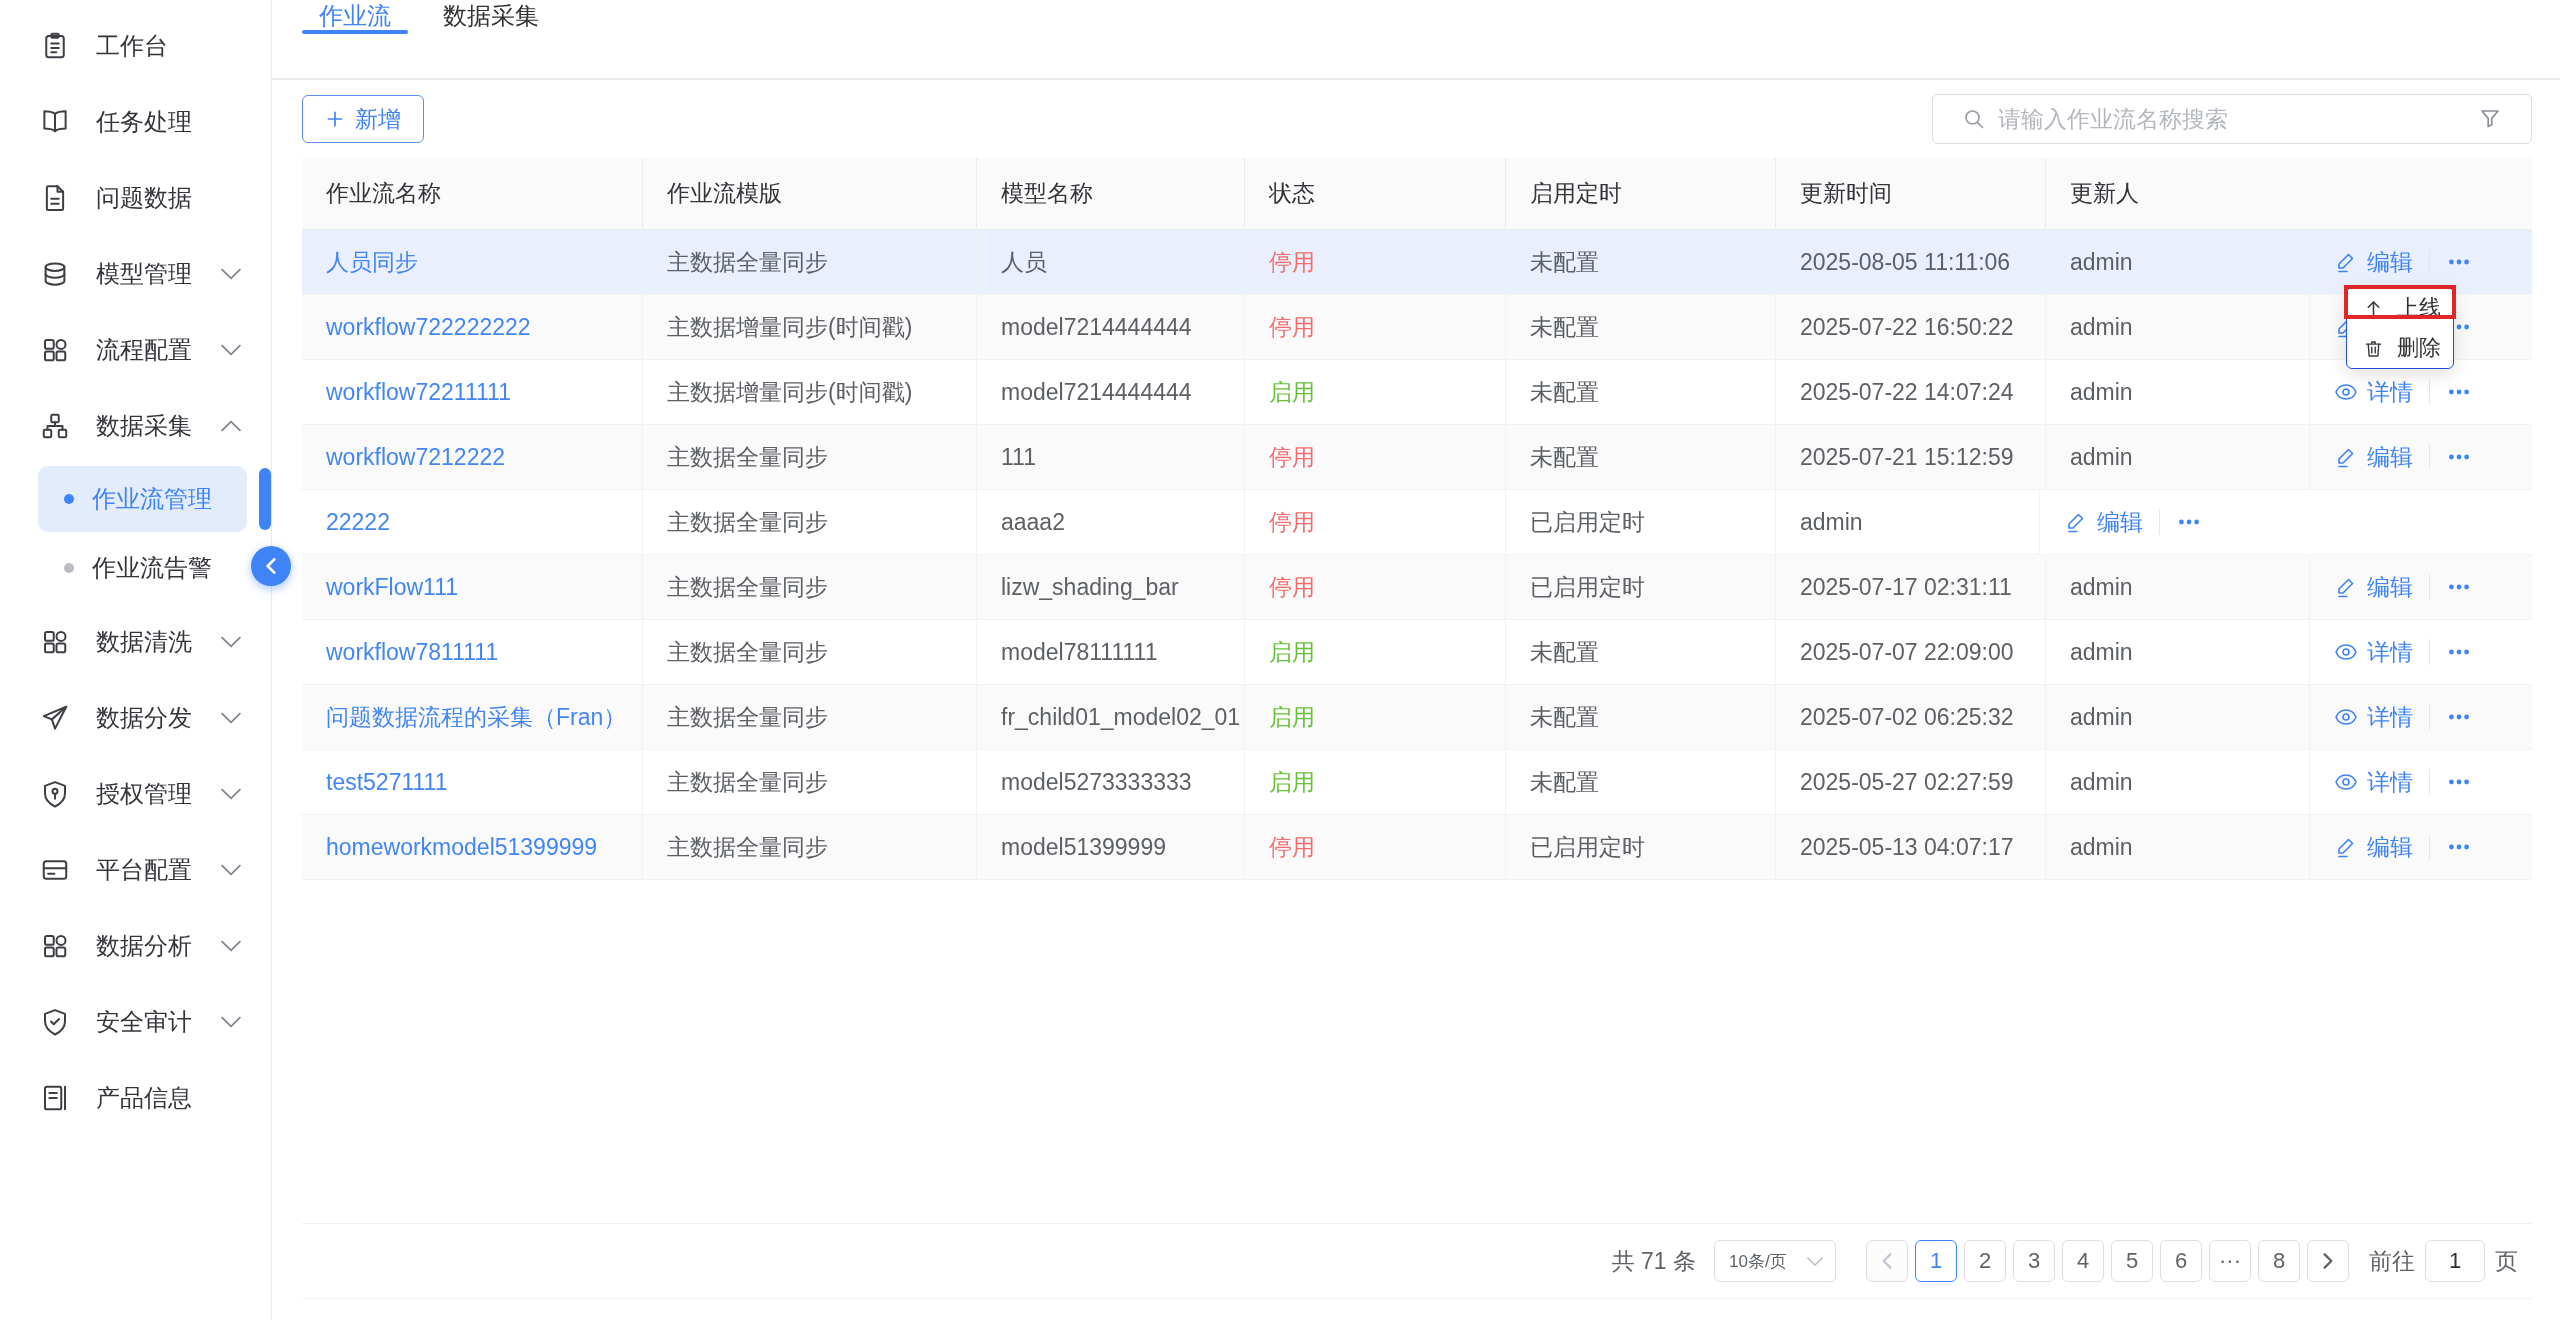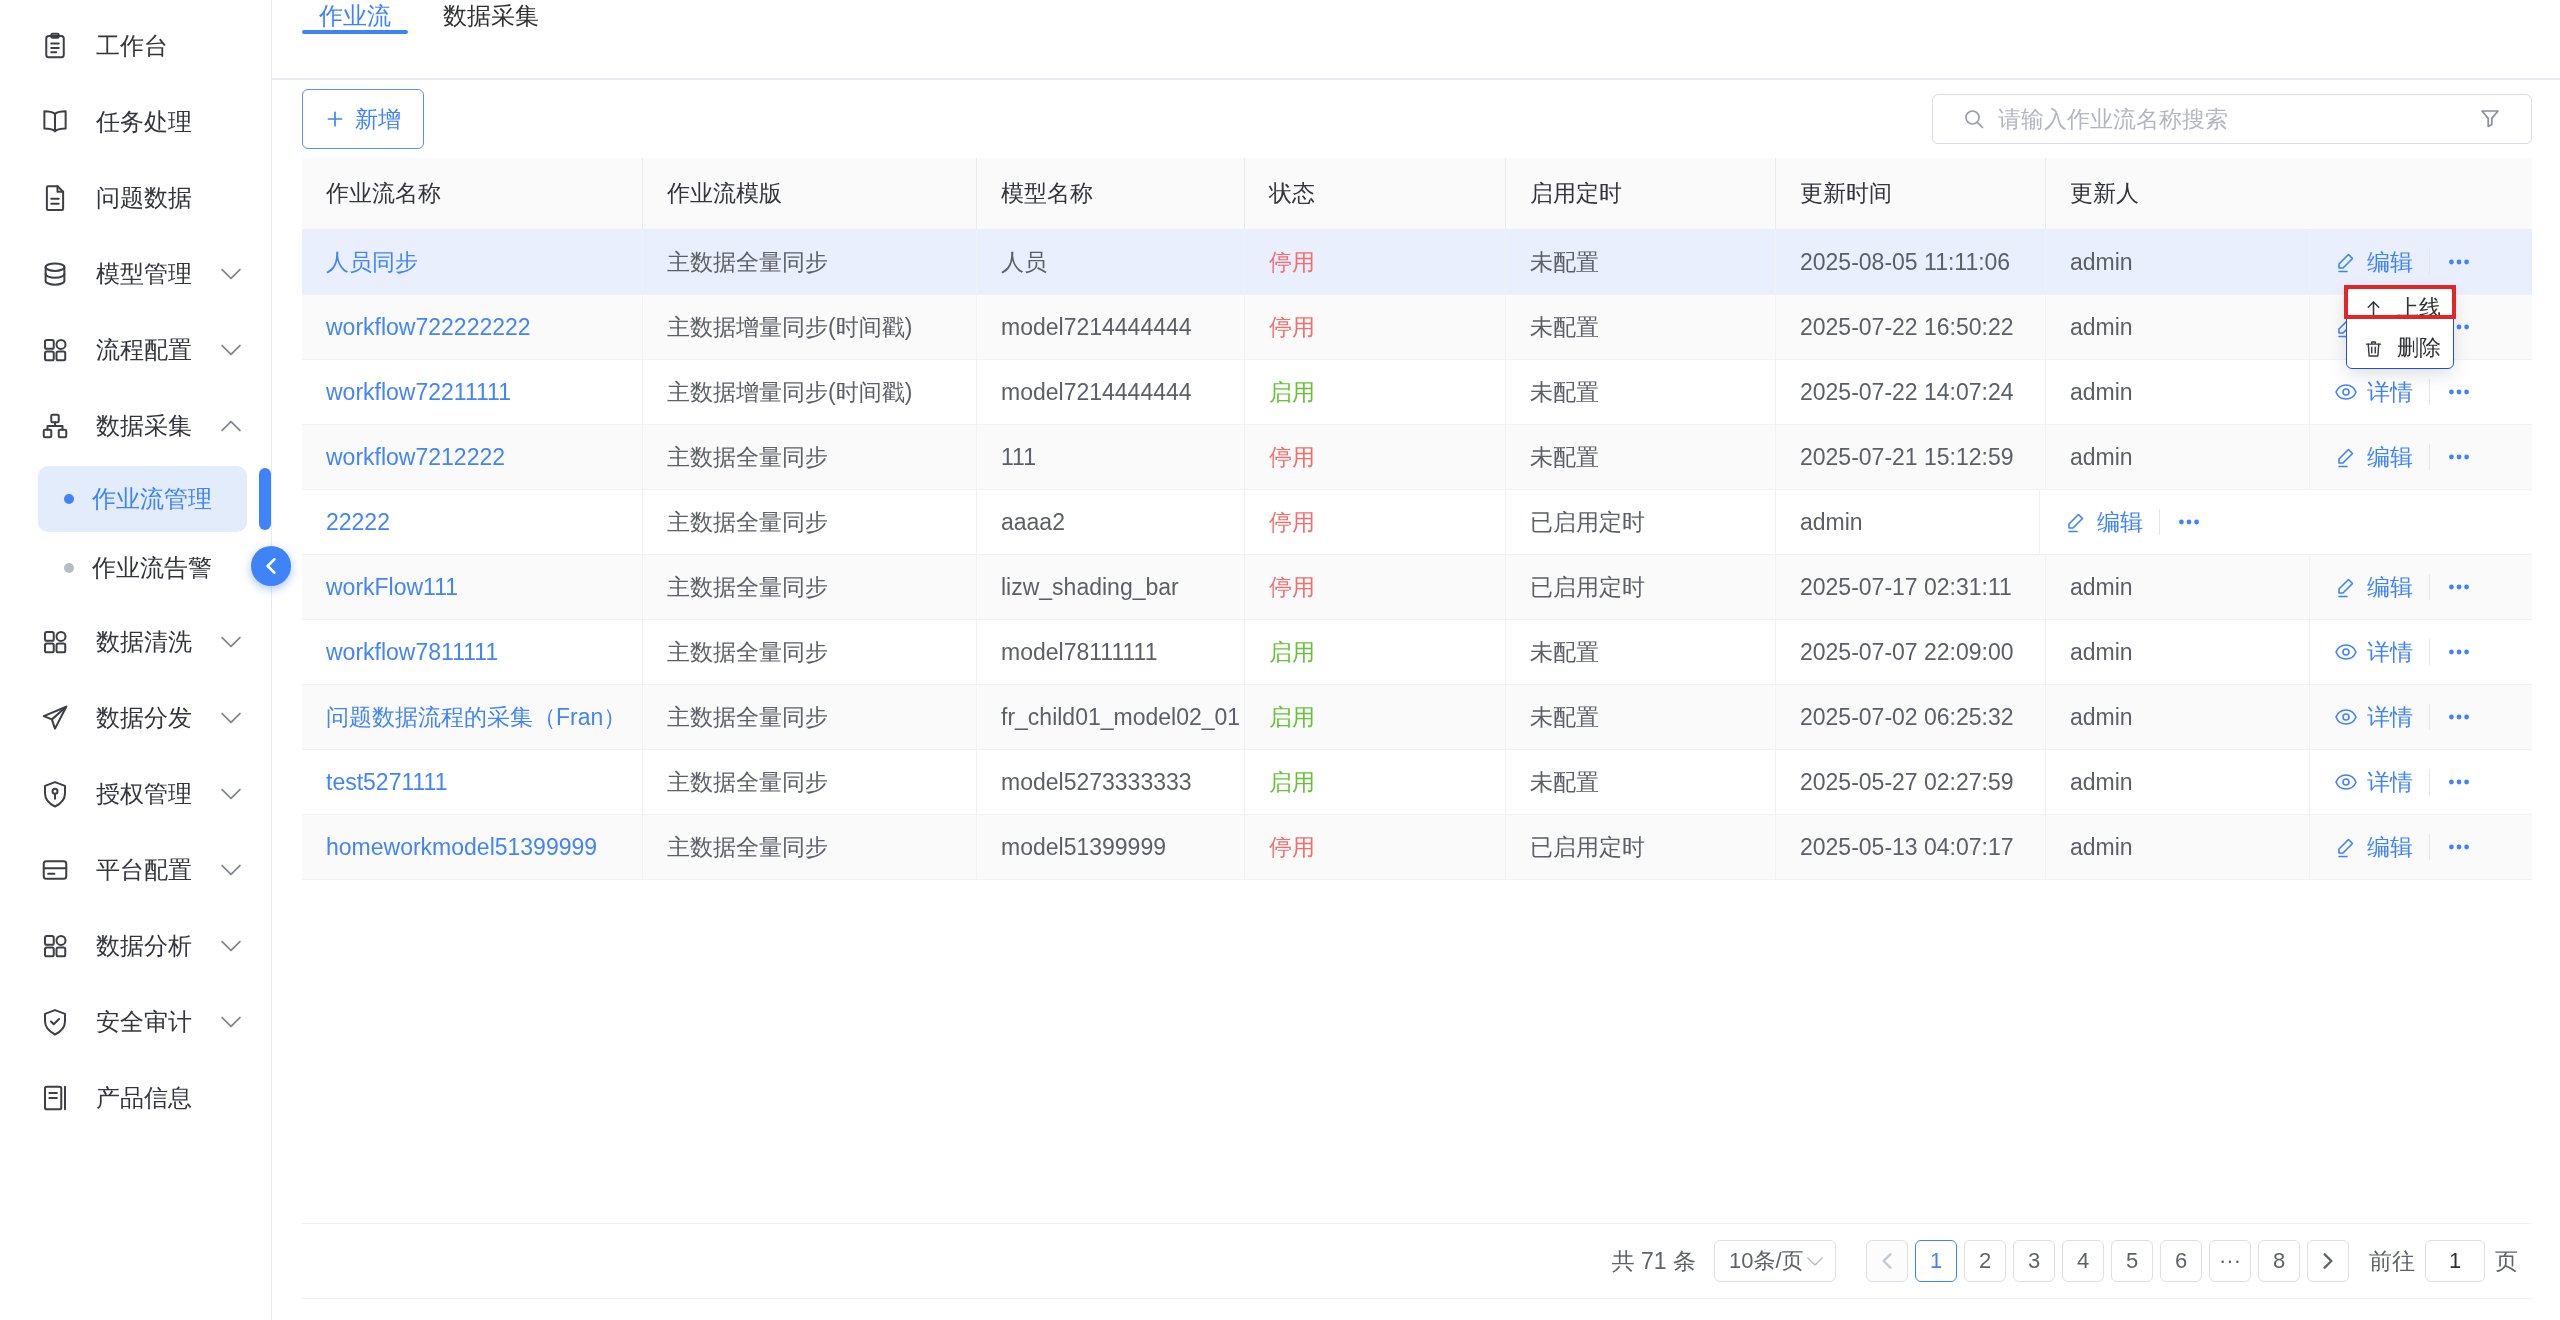--- a/index.html
+++ b/index.html
@@ -23,21 +23,21 @@
   .collapse-btn svg { width:12px; height:16px; color:#fff; }
 
   
   .main { flex:1; position:relative; background:#fff; }
   .tabbar { height:80px; border-bottom:2px solid #e8eaef; display:flex; align-items:flex-start; padding-left:30px; }
   .tab { display:flex; align-items:center; padding:0 17px; margin-right:18px; font-size:24px; color:#303133; position:relative; cursor:pointer; }
   .tab.active { color:#3f83f8; }
   .tab.active::after { content:""; position:absolute; left:0; right:0; bottom:-2px; height:4px; background:#3f83f8; border-radius:2px; }
 
   .toolbar { height:78px; display:flex; align-items:center; padding:0 28px 0 30px; }
-  .add-btn { height:60px; padding:0 22px; border:1px solid #5a8ef5; border-radius:6px; background:#fff; color:#3f83f8; font-size:23px; display:flex; align-items:center; gap:10px; cursor:pointer; }
+  .add-btn { height:48px; padding:0 22px; border:1px solid #5a8ef5; border-radius:6px; background:#fff; color:#3f83f8; font-size:23px; display:flex; align-items:center; gap:10px; cursor:pointer; }
   .add-btn svg { width:20px; height:20px; }
   .search-box { margin-left:auto; width:600px; height:50px; border:1px solid #d9dce3; border-radius:6px; display:flex; align-items:center; padding:0 29px; gap:12px; background:#fff; }
   .search-box .mag { color:#9a9ea8; display:flex; } .search-box .mag svg { width:24px; height:24px; }
   .search-box input { flex:1; border:none; outline:none; font-size:23px; color:#303133; background:transparent; }
   .search-box input::placeholder { color:#b4b7bf; }
   .search-box .funnel { color:#8b8f99; display:flex; cursor:pointer; } .search-box .funnel svg { width:24px; height:24px; }
 
   
   .table { margin:0 28px 0 30px; }
   .thead { display:flex; height:72px; background:#fafafa; border-bottom:1px solid #eceef2; }
@@ -60,21 +60,21 @@
 
   
   .dropdown { position:absolute; left:2074px; top:287px; width:108px; background:#fff; border:1px solid #1d4ed8; border-radius:6px; box-shadow:0 6px 18px rgba(0,0,0,.12); z-index:10; padding:0; }
   .dropdown-item { height:40px; display:flex; align-items:center; padding-left:16px; gap:13px; font-size:22px; color:#303133; cursor:pointer; }
   .dropdown-item svg { width:21px; height:21px; color:#36383d; flex:none; }
   .red-annotation { position:absolute; left:2072px; top:285px; width:112px; height:34px; border:4px solid #e02626; z-index:11; pointer-events:none; }
 
   
   .pager-bar { position:absolute; left:30px; right:28px; top:1223px; height:76px; border-top:1px solid #f0f1f3; border-bottom:1px solid #f0f1f3; display:flex; align-items:center; justify-content:flex-end; padding-right:14px; font-size:23px; color:#5f6368; }
   .total { margin-right:18px; }
-  .size-select { width:122px; height:42px; border:1px solid #dcdfe5; border-radius:6px; display:flex; align-items:center; padding:0 12px 0 14px; margin-right:30px; font-size:22px; color:#5f6368; cursor:pointer; }
+  .size-select { width:122px; height:42px; border:1px solid #dcdfe5; border-radius:6px; display:flex; align-items:center; padding:0 12px 0 14px; margin-right:30px; font-size:17px; color:#5f6368; cursor:pointer; }
   .size-select .sel-chev { margin-left:auto; color:#b7bac1; display:flex; } .size-select .sel-chev svg { width:16px; height:9px; }
   .pager { display:flex; gap:7px; align-items:center; }
   .pbtn { width:42px; height:42px; border:1px solid #dcdfe5; border-radius:6px; background:#fff; display:flex; align-items:center; justify-content:center; font-size:22px; color:#5f6368; cursor:pointer; }
   .pbtn svg { width:12px; height:16px; }
   .pbtn.disabled { color:#c3c7cf; background:#fcfcfd; cursor:default; }
   .pbtn.active { border-color:#3f83f8; color:#3f83f8; }
   .goto-label { margin:0 10px 0 20px; }
   .goto-input { width:60px; height:42px; border:1px solid #dcdfe5; border-radius:6px; text-align:center; font-size:22px; color:#303133; outline:none; font-family:"Liberation Sans",sans-serif; }
   .page-unit { margin-left:10px; }
 </style>

